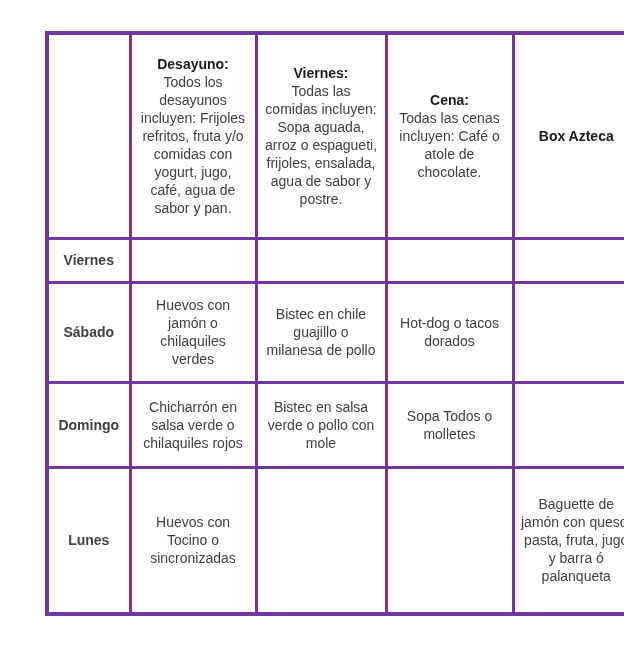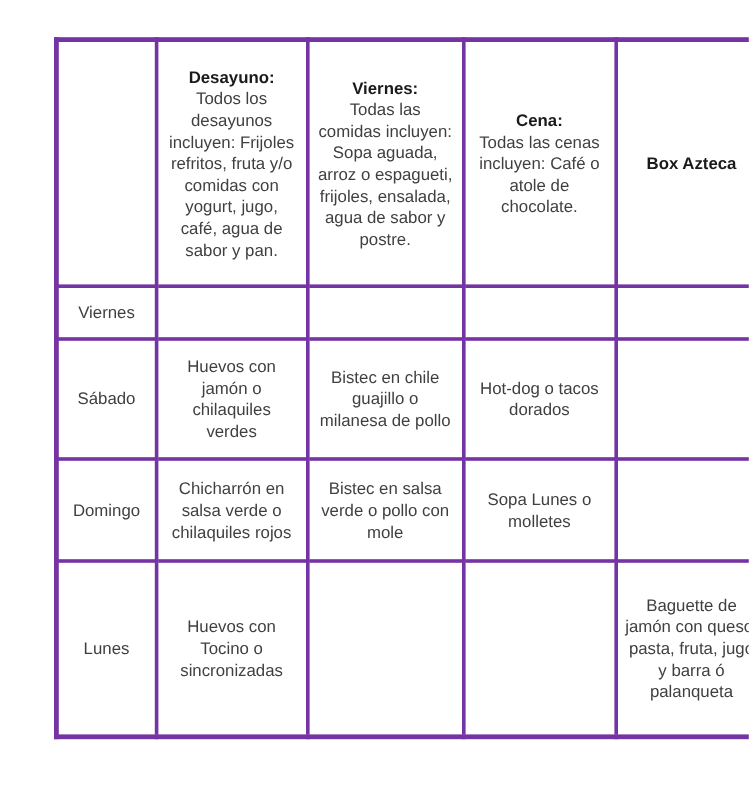--- a/index.html
+++ b/index.html
@@ -27,21 +27,21 @@
     font-size: 14px;
     line-height: 18px;
     color: var(--body-color);
     padding: 3px 6px;
     text-align: center;
     word-wrap: break-word;
   }
   td.day-cell {
     text-align: left;
     padding-left: 9px;
-    font-weight: normal;
+    font-weight: bold;
     color: var(--title-color);
   }
   .cell-title {
     display: block;
     font-weight: bold;
     color: var(--title-color);
   }
   tr.r-header  { height: 205px; }
   tr.r-viernes { height: 44px;  }
   tr.r-sabado  { height: 100px; }
@@ -94,21 +94,21 @@
       <td>Huevos con jamón o chilaquiles verdes</td>
       <td>Bistec en chile guajillo o milanesa de pollo</td>
       <td>Hot-dog o tacos dorados</td>
       <td></td>
     </tr>
 
     <tr class="r-domingo">
       <td class="day-cell">Domingo</td>
       <td>Chicharrón en salsa verde o chilaquiles rojos</td>
       <td>Bistec en salsa verde o pollo con mole</td>
-      <td>Sopa Lunes o molletes</td>
+      <td>Sopa Todos o molletes</td>
       <td></td>
     </tr>
 
     <tr class="r-lunes">
       <td class="day-cell">Lunes</td>
       <td>Huevos con Tocino o sincronizadas</td>
       <td></td>
       <td></td>
       <td>Baguette de jamón con queso, pasta, fruta, jugo y barra ó palanqueta</td>
     </tr>

